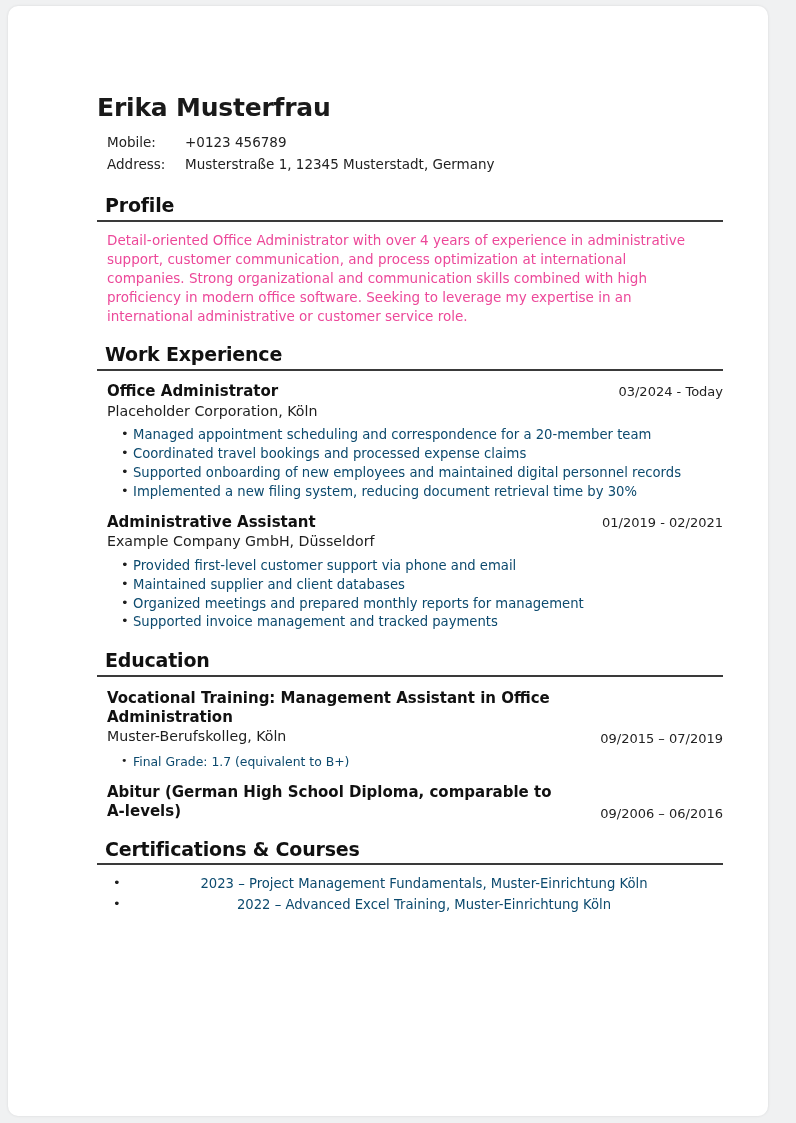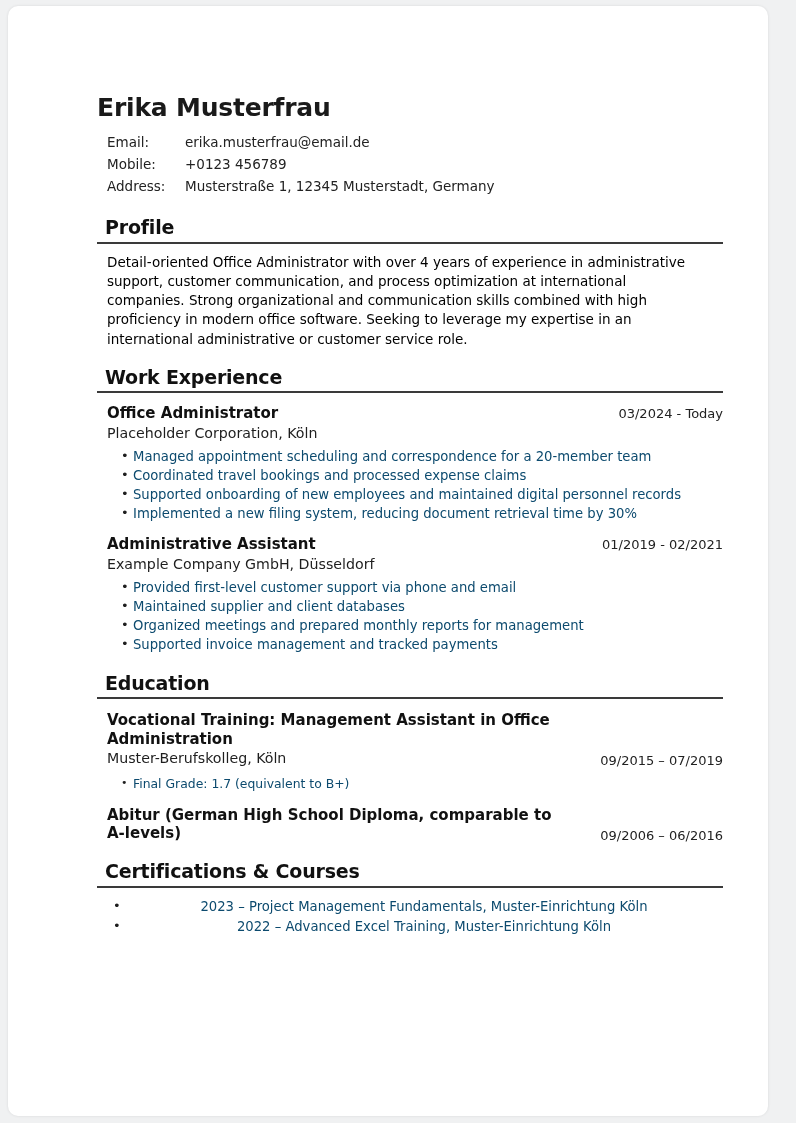--- a/index.html
+++ b/index.html
@@ -68,21 +68,21 @@
     color: #111;
     letter-spacing: -0.2px;
     padding: 0 0 2px 8px;
     border-bottom: 2.2px solid #3a3a3a;
     line-height: 1.25;
   }
 
   
   .profile-text {
     font-size: 13.5px;
-    color: #000000;
+    color: #ec4899;
     line-height: 1.42;
     margin: 9px 0 0 10px;
     width: 590px;
   }
 
   
   .entry {
     margin: 11px 0 0 0;
     padding-left: 10px;
   }
@@ -174,24 +174,20 @@
 </head>
 <body>
 
 <div class="page">
   <div class="content">
 
     <div>
       <h1 class="name">Erika Musterfrau</h1>
       <table class="contact-table">
         <tbody>
-          <tr>
-            <td class="contact-label">Email:</td>
-            <td>erika.musterfrau@email.de</td>
-          </tr>
           <tr>
             <td class="contact-label">Mobile:</td>
             <td>+0123 456789</td>
           </tr>
           <tr>
             <td class="contact-label">Address:</td>
             <td>Musterstraße 1, 12345 Musterstadt, Germany</td>
           </tr>
         </tbody>
       </table>

